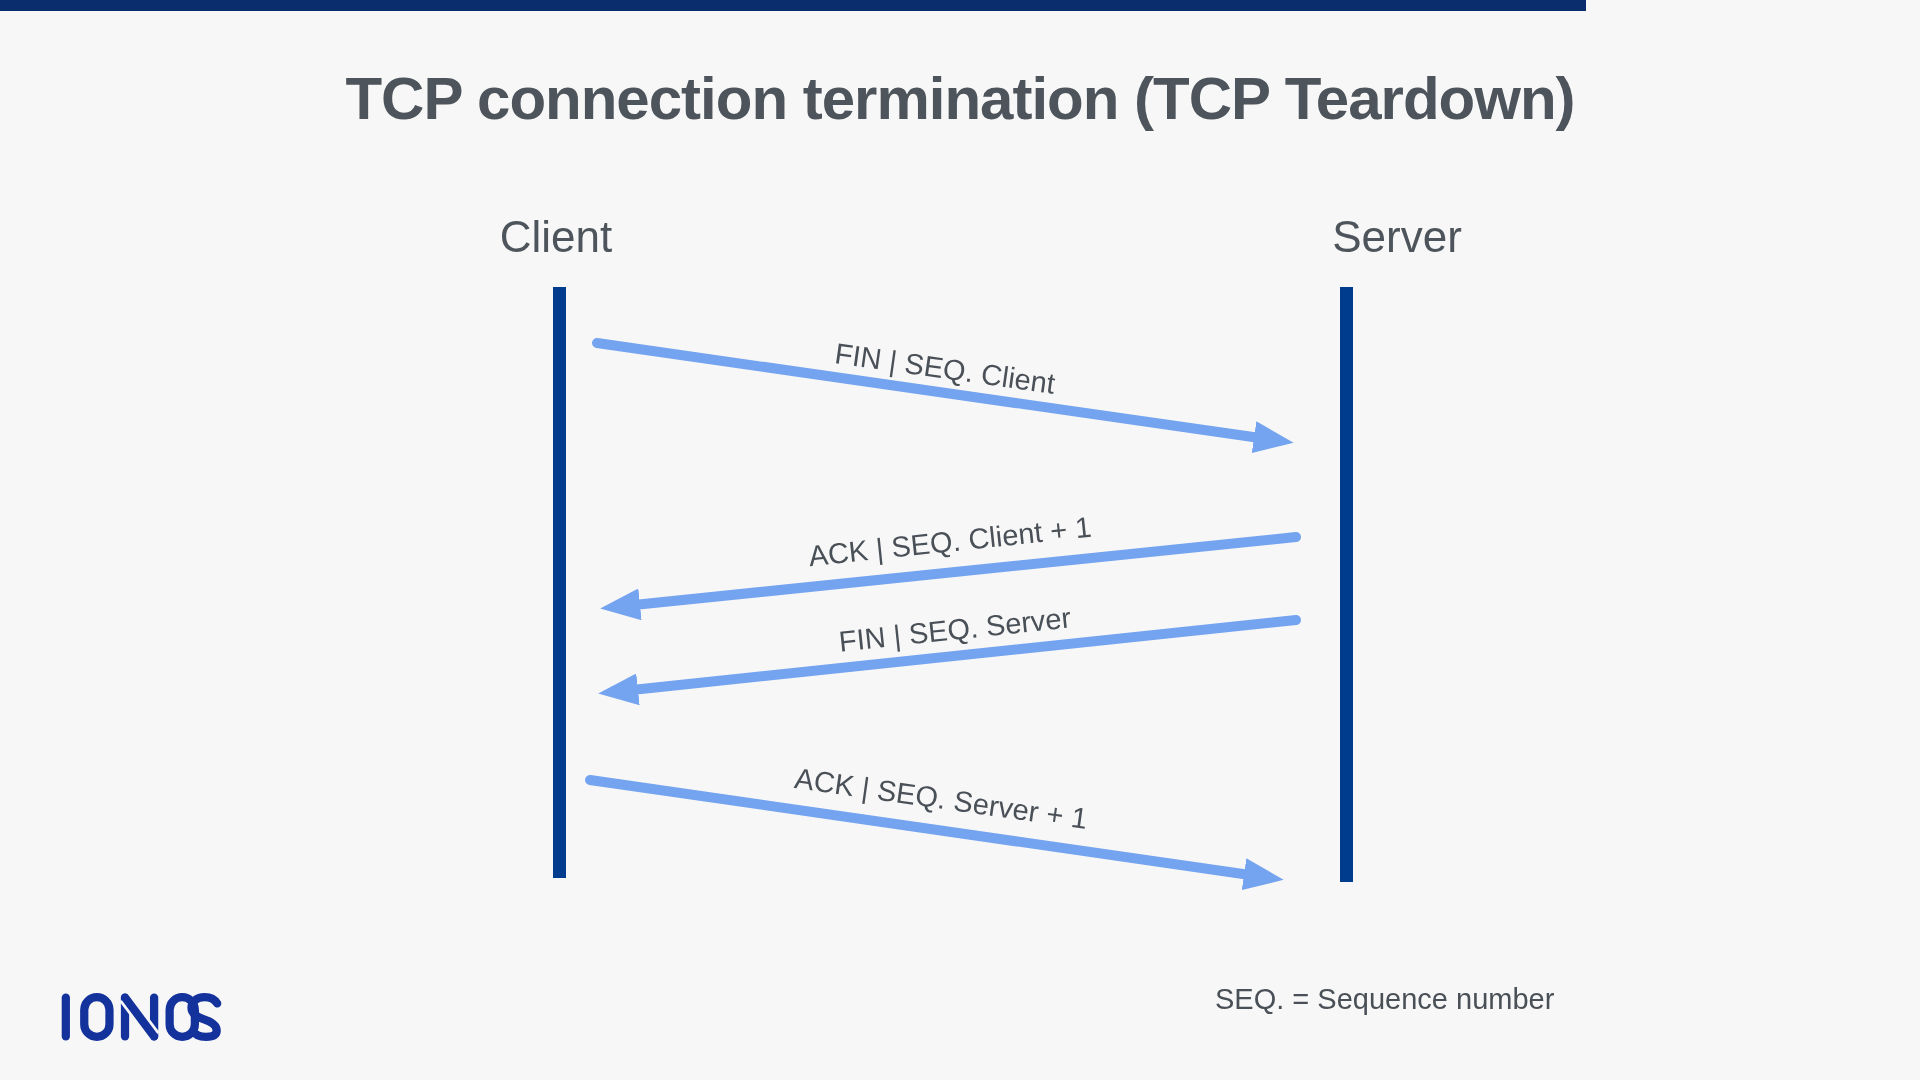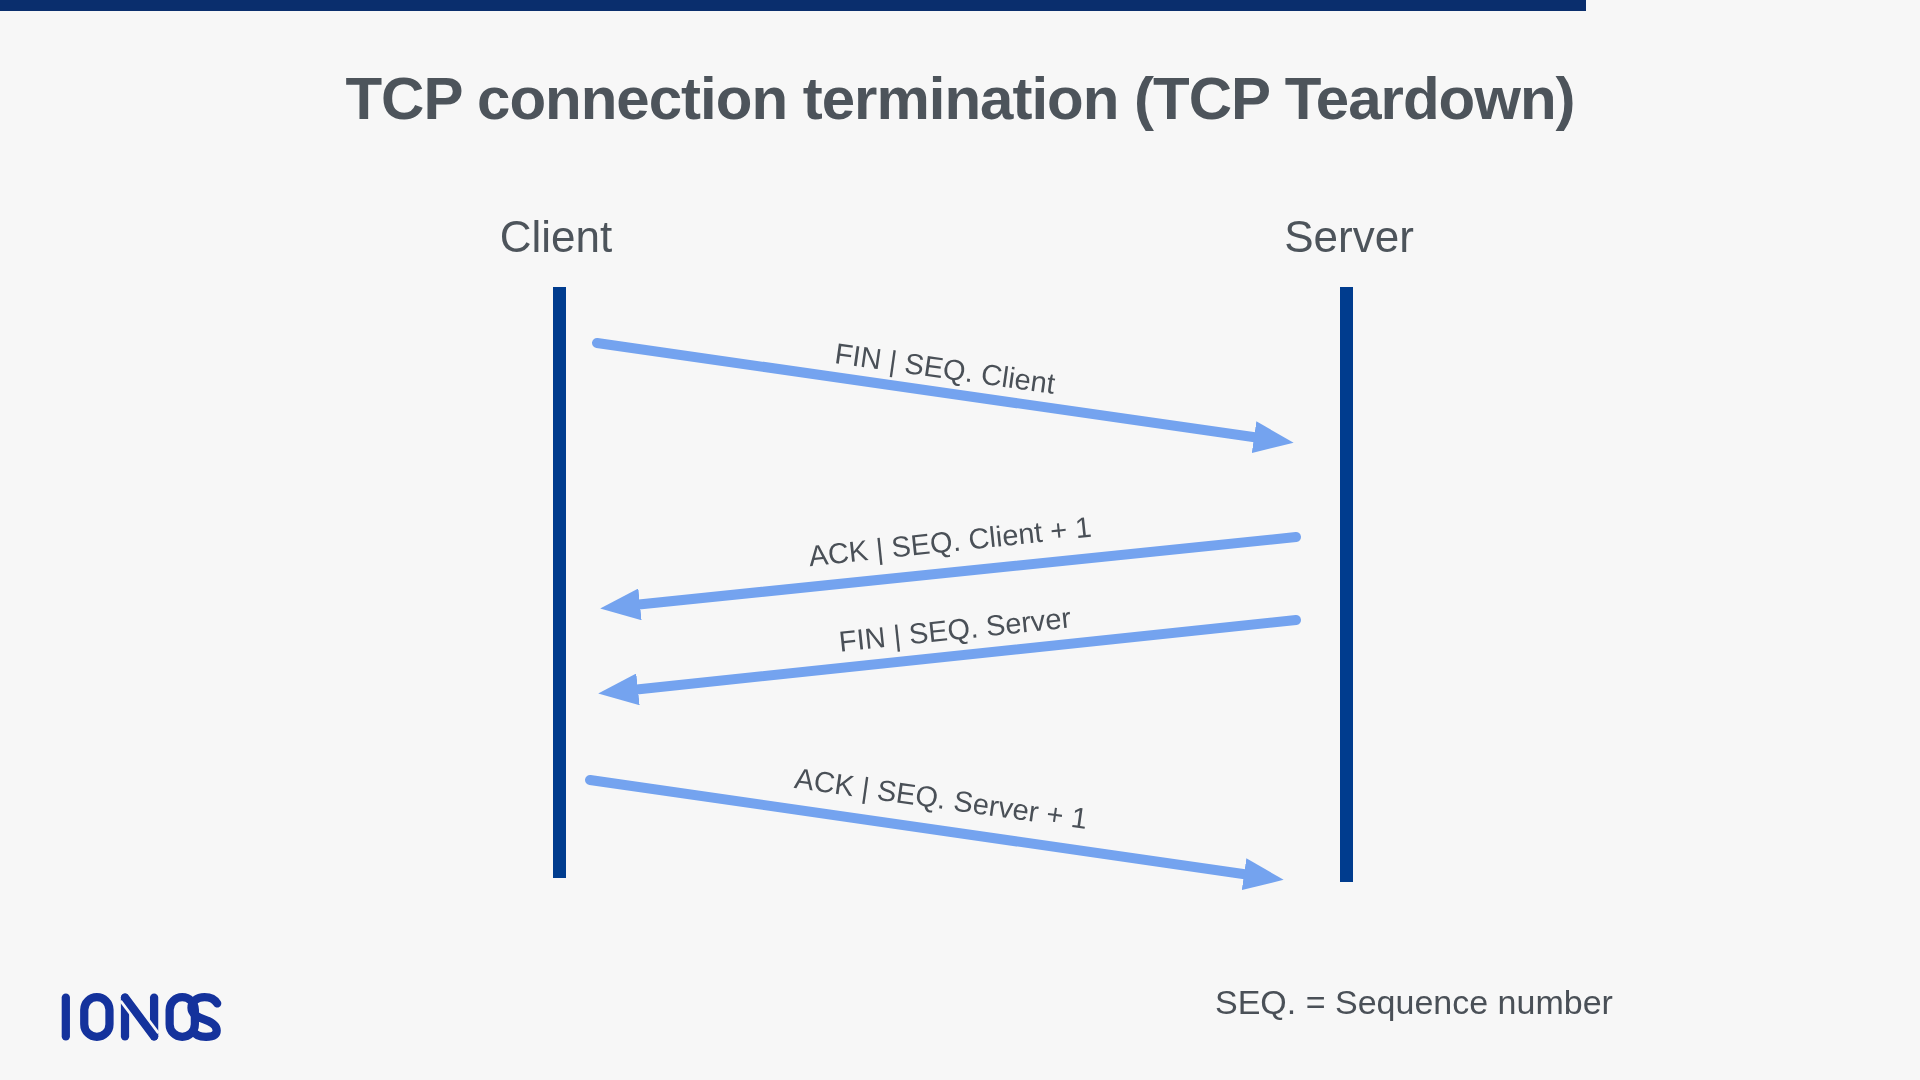--- a/index.html
+++ b/index.html
@@ -24,21 +24,21 @@
     color: #4d545b;
   }
 
   .actor-label {
     position: absolute; top: 212px;
     transform: translateX(-50%);
     font-size: 44px; font-weight: 400;
     color: #4d545b; white-space: nowrap;
   }
   .actor-label.client { left: 556px; }
-  .actor-label.server { left: 1349px; }
+  .actor-label.server { left: 1397px; }
 
   .lifeline {
     position: absolute; top: 287px; width: 13px;
     background: #003c8e;
   }
   .lifeline.client { left: 553px; height: 591px; }
   .lifeline.server { left: 1340px; height: 595px; }
 
   svg.arrows { position: absolute; left: 0; top: 0; }
 
@@ -50,21 +50,21 @@
   }
   .msg-label.m0 { left: 945px;  top: 369px; --rot:  8deg; }
   .msg-label.m1 { left: 950px;  top: 542px; --rot: -6deg; }
   .msg-label.m2 { left: 955px;  top: 630px; --rot: -6deg; }
   .msg-label.m3 { left: 941px;  top: 799px; --rot:  8deg; }
 
   .logo { position: absolute; left: 60px; top: 992px; }
 
   .footnote {
     position: absolute; left: 1215px; top: 983px;
-    font-size: 34px; color: #4a5057; white-space: nowrap;
+    font-size: 29px; color: #4a5057; white-space: nowrap;
   }
 </style>
 </head>
 <body>
 
 <div class="stage">
 
   <div class="top-bar"></div>
 
   <div class="title">TCP connection termination (TCP Teardown)</div>

